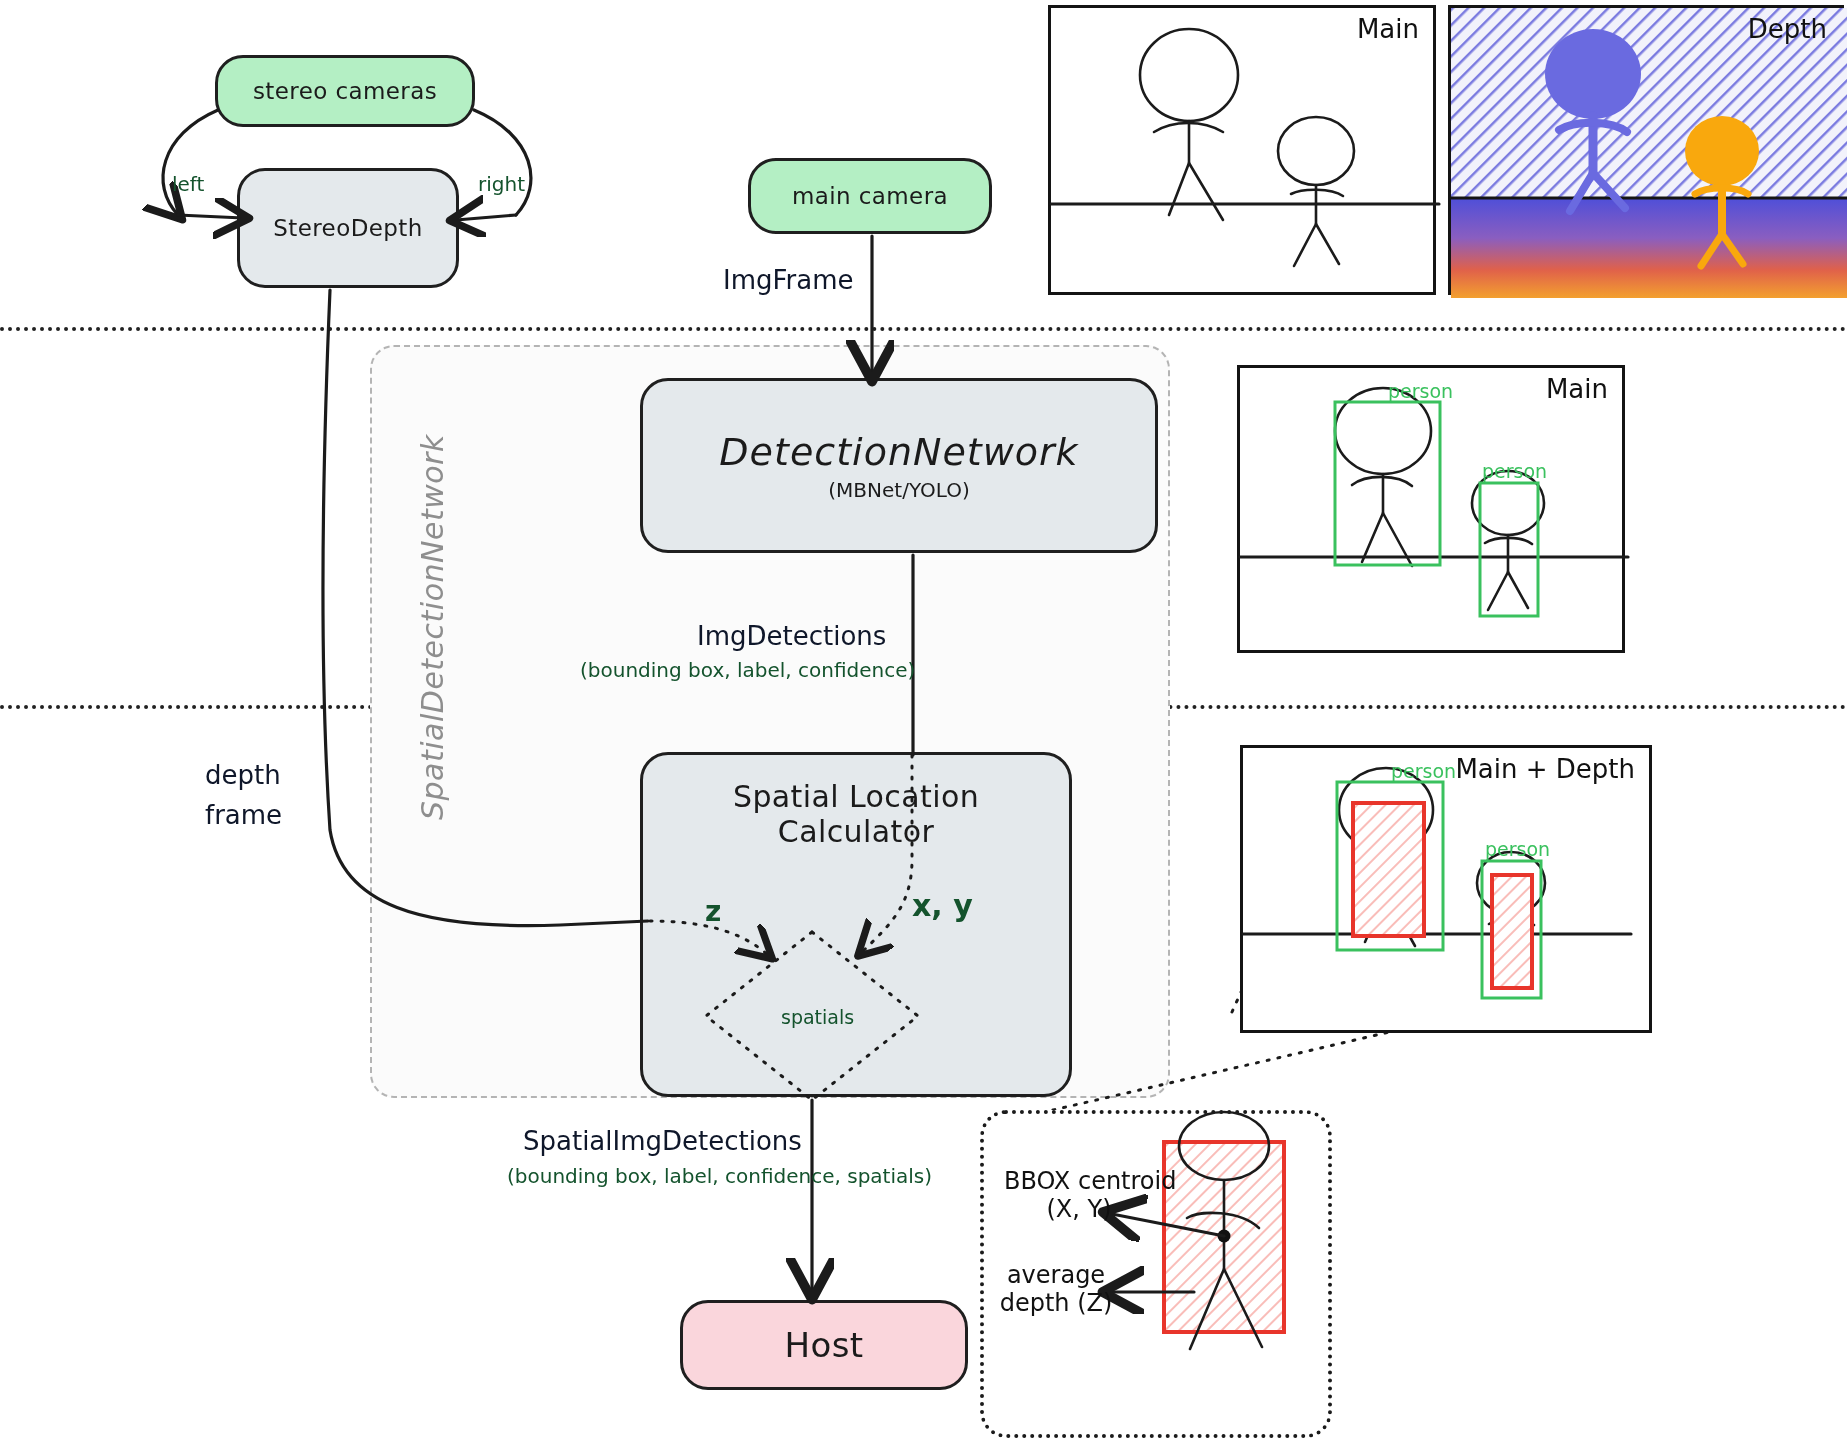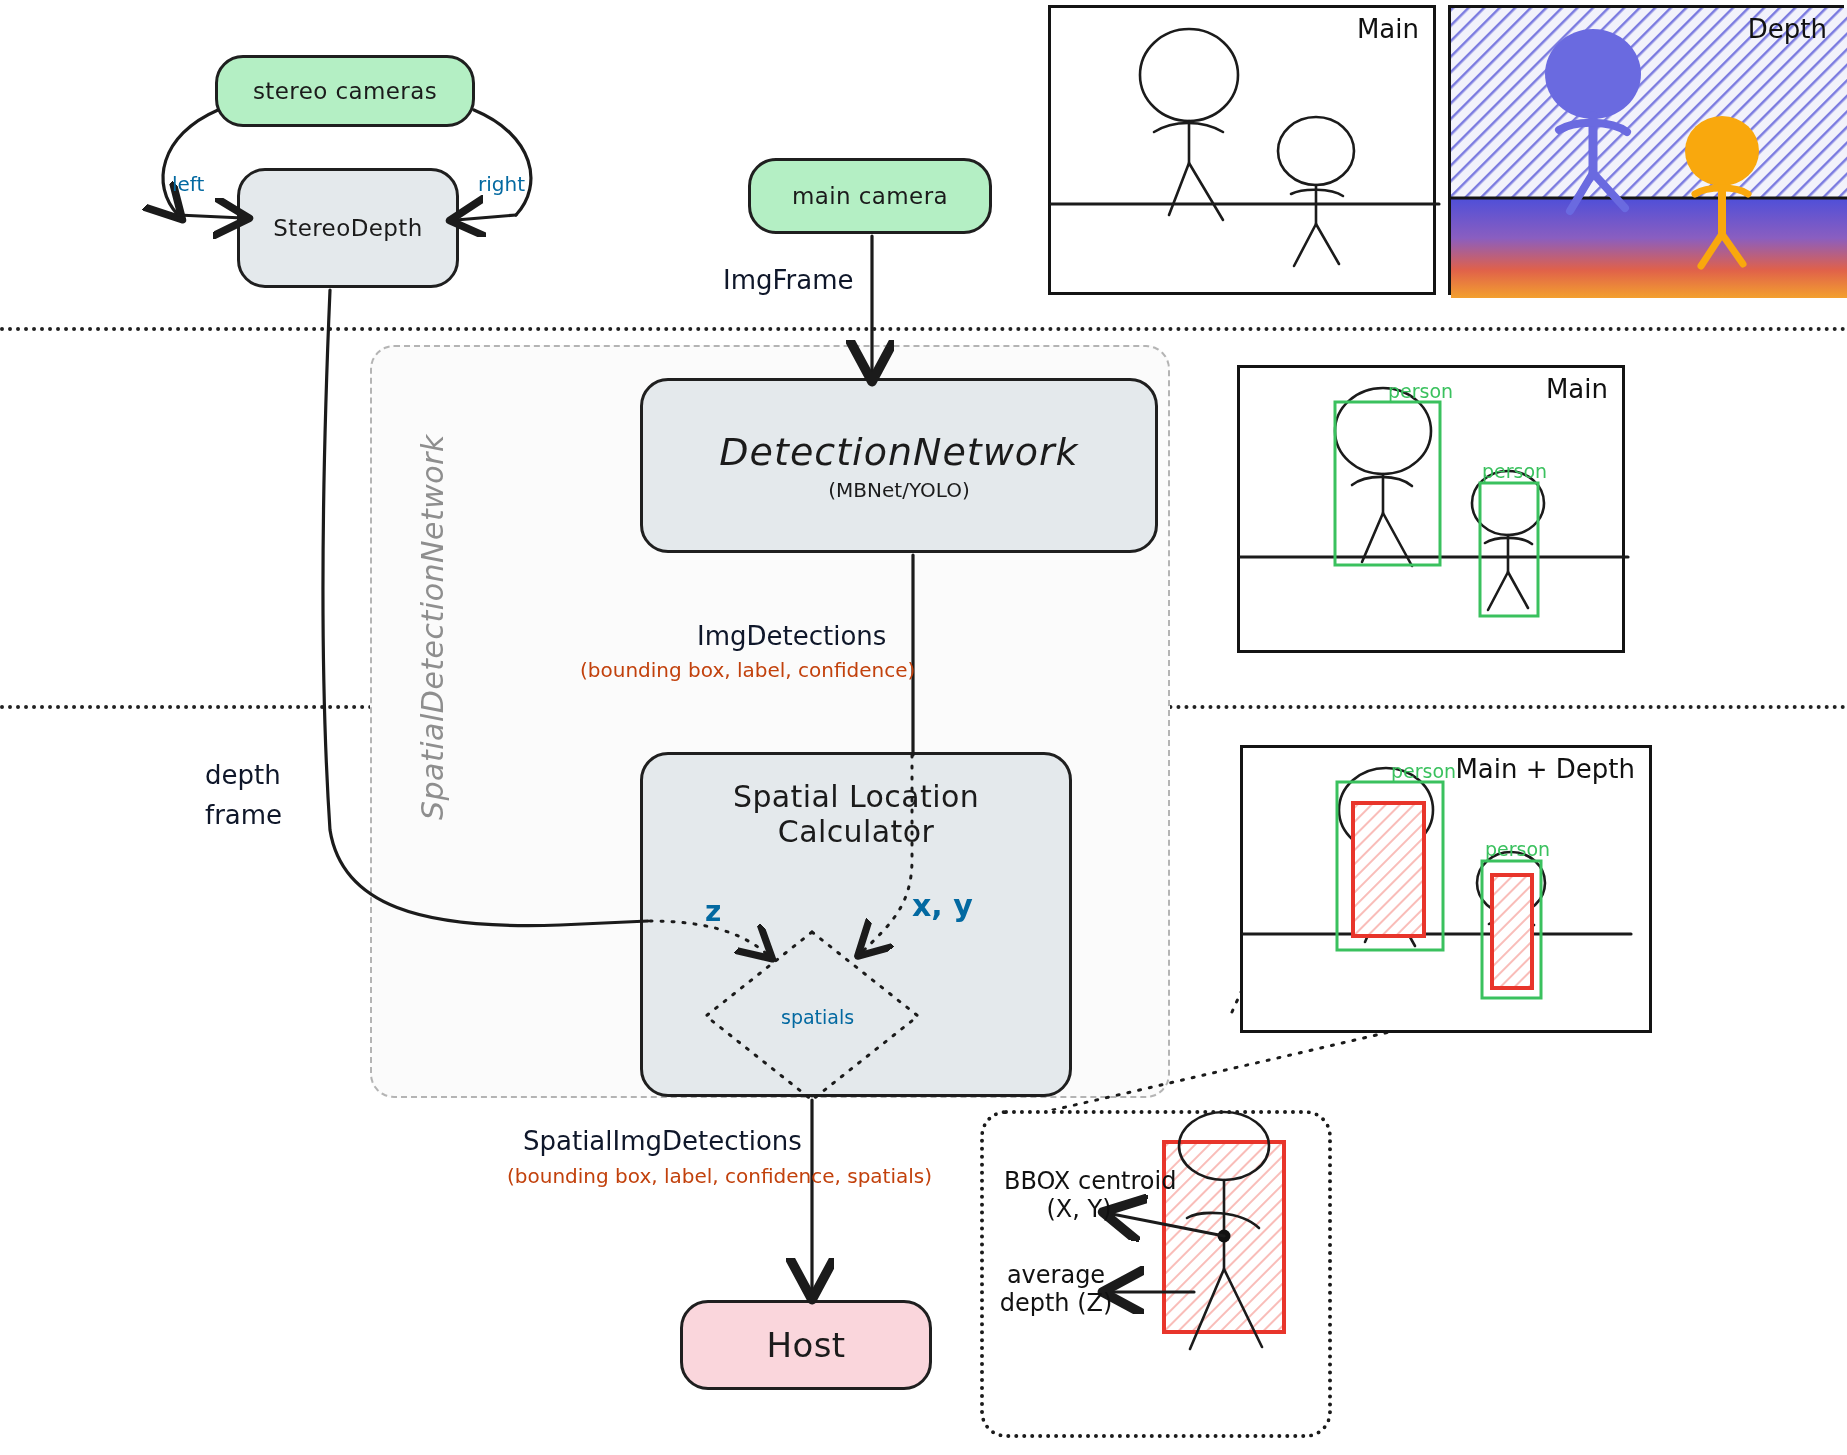--- a/index.html
+++ b/index.html
@@ -10,22 +10,22 @@
     display:flex;flex-direction:column;align-items:center;justify-content:center;
     border:3px solid #1f1f1f;border-radius:28px;text-align:center;
   }
   .node .title{font-size:23px;color:#1b1b1b;letter-spacing:.4px;}
   .node.big .title{font-size:38px;letter-spacing:1px;font-style:italic;}
   .node .sub{font-size:20px;color:#1b1b1b;margin-top:4px;}
   .green{background:#b4efc4;}
   .gray{background:#e4e9ec;}
   .pink{background:#fad6dc;}
   .edgelabel{position:absolute;color:#0f172a;font-size:26px;white-space:nowrap;}
-  .edgelabel.small{font-size:20px;color:#c2410c;}
-  .minilabel{position:absolute;font-size:20px;color:#0369a1;white-space:nowrap;}
+  .edgelabel.small{font-size:20px;color:#14532d;}
+  .minilabel{position:absolute;font-size:20px;color:#14532d;white-space:nowrap;}
   .grouplabel{
     position:absolute;color:#8e8e8e;font-size:30px;white-space:nowrap;
     transform-origin:0 0;transform:rotate(-90deg);font-style:italic;letter-spacing:.5px;
   }
   .panel{position:absolute;box-sizing:border-box;border:3px solid #141414;background:#fff;}
   .panel .ptitle{position:absolute;font-size:26px;color:#111;right:14px;top:6px;white-space:nowrap;}
   .dashbox{position:absolute;box-sizing:border-box;border:2px dashed #b4b4b4;border-radius:24px;background:#fbfbfb;}
   .dotbox{position:absolute;box-sizing:border-box;border:4px dotted #1b1b1b;border-radius:26px;background:#fff;}
   .hr-dot{position:absolute;height:0;border-top:4px dotted #222;}
   .detlabel{position:absolute;font-size:19px;color:#3ac15e;white-space:nowrap;}
@@ -63,21 +63,21 @@
   <div class="node gray big" style="left:640px;top:378px;width:518px;height:175px;">
     <div class="title">DetectionNetwork</div>
     <div class="sub">(MBNet/YOLO)</div>
   </div>
 
   <div class="node gray" style="left:640px;top:752px;width:432px;height:345px;justify-content:flex-start;padding-top:24px;">
     <div class="title" style="font-size:30px">Spatial Location</div>
     <div class="title" style="font-size:30px">Calculator</div>
   </div>
 
-  <div class="node pink" style="left:680px;top:1300px;width:252px;height:90px;">
+  <div class="node pink" style="left:680px;top:1300px;width:288px;height:90px;">
     <div class="title" style="font-size:34px">Host</div>
   </div>
 
   <svg width="1847" height="1455">
     <defs>
       <marker id="arrow" markerWidth="13" markerHeight="13" refX="9" refY="6" orient="auto">
         <path d="M0,0 L11,6 L0,12" fill="none" stroke="#1b1b1b" stroke-width="2.4" stroke-linecap="round" stroke-linejoin="round"></path>
       </marker>
       <marker id="arrowBig" markerWidth="15" markerHeight="15" refX="10" refY="7" orient="auto">
         <path d="M0,0 L13,7 L0,14" fill="none" stroke="#1b1b1b" stroke-width="3" stroke-linecap="round" stroke-linejoin="round"></path>

